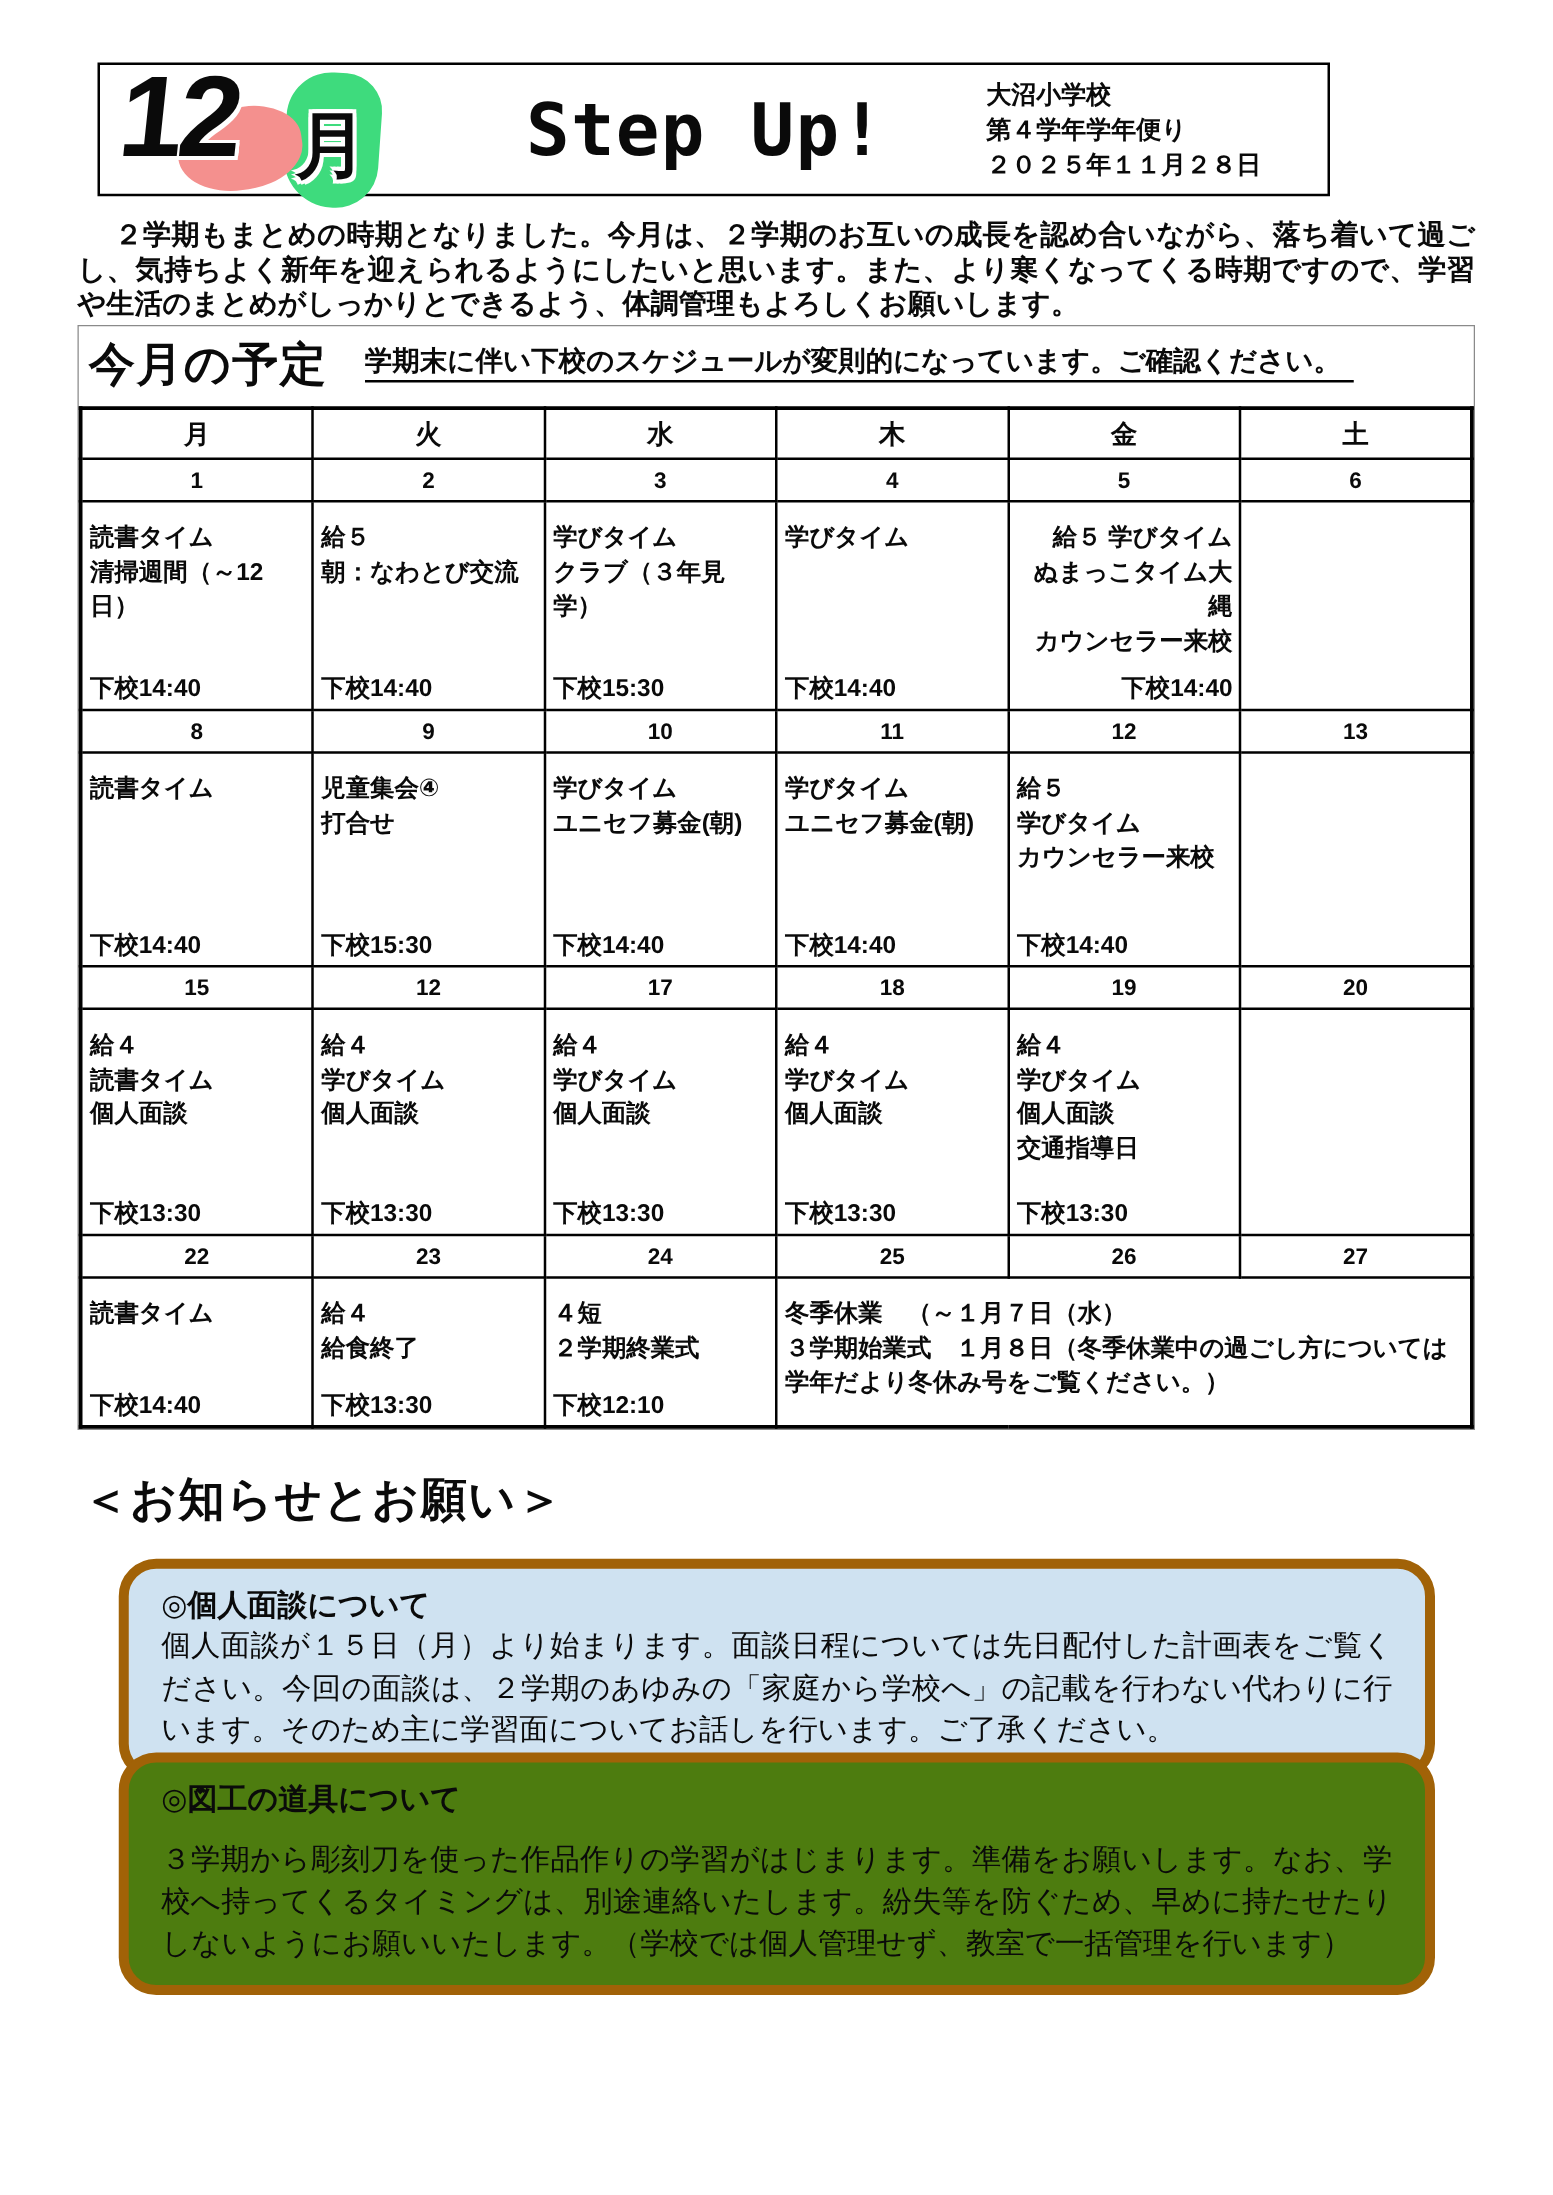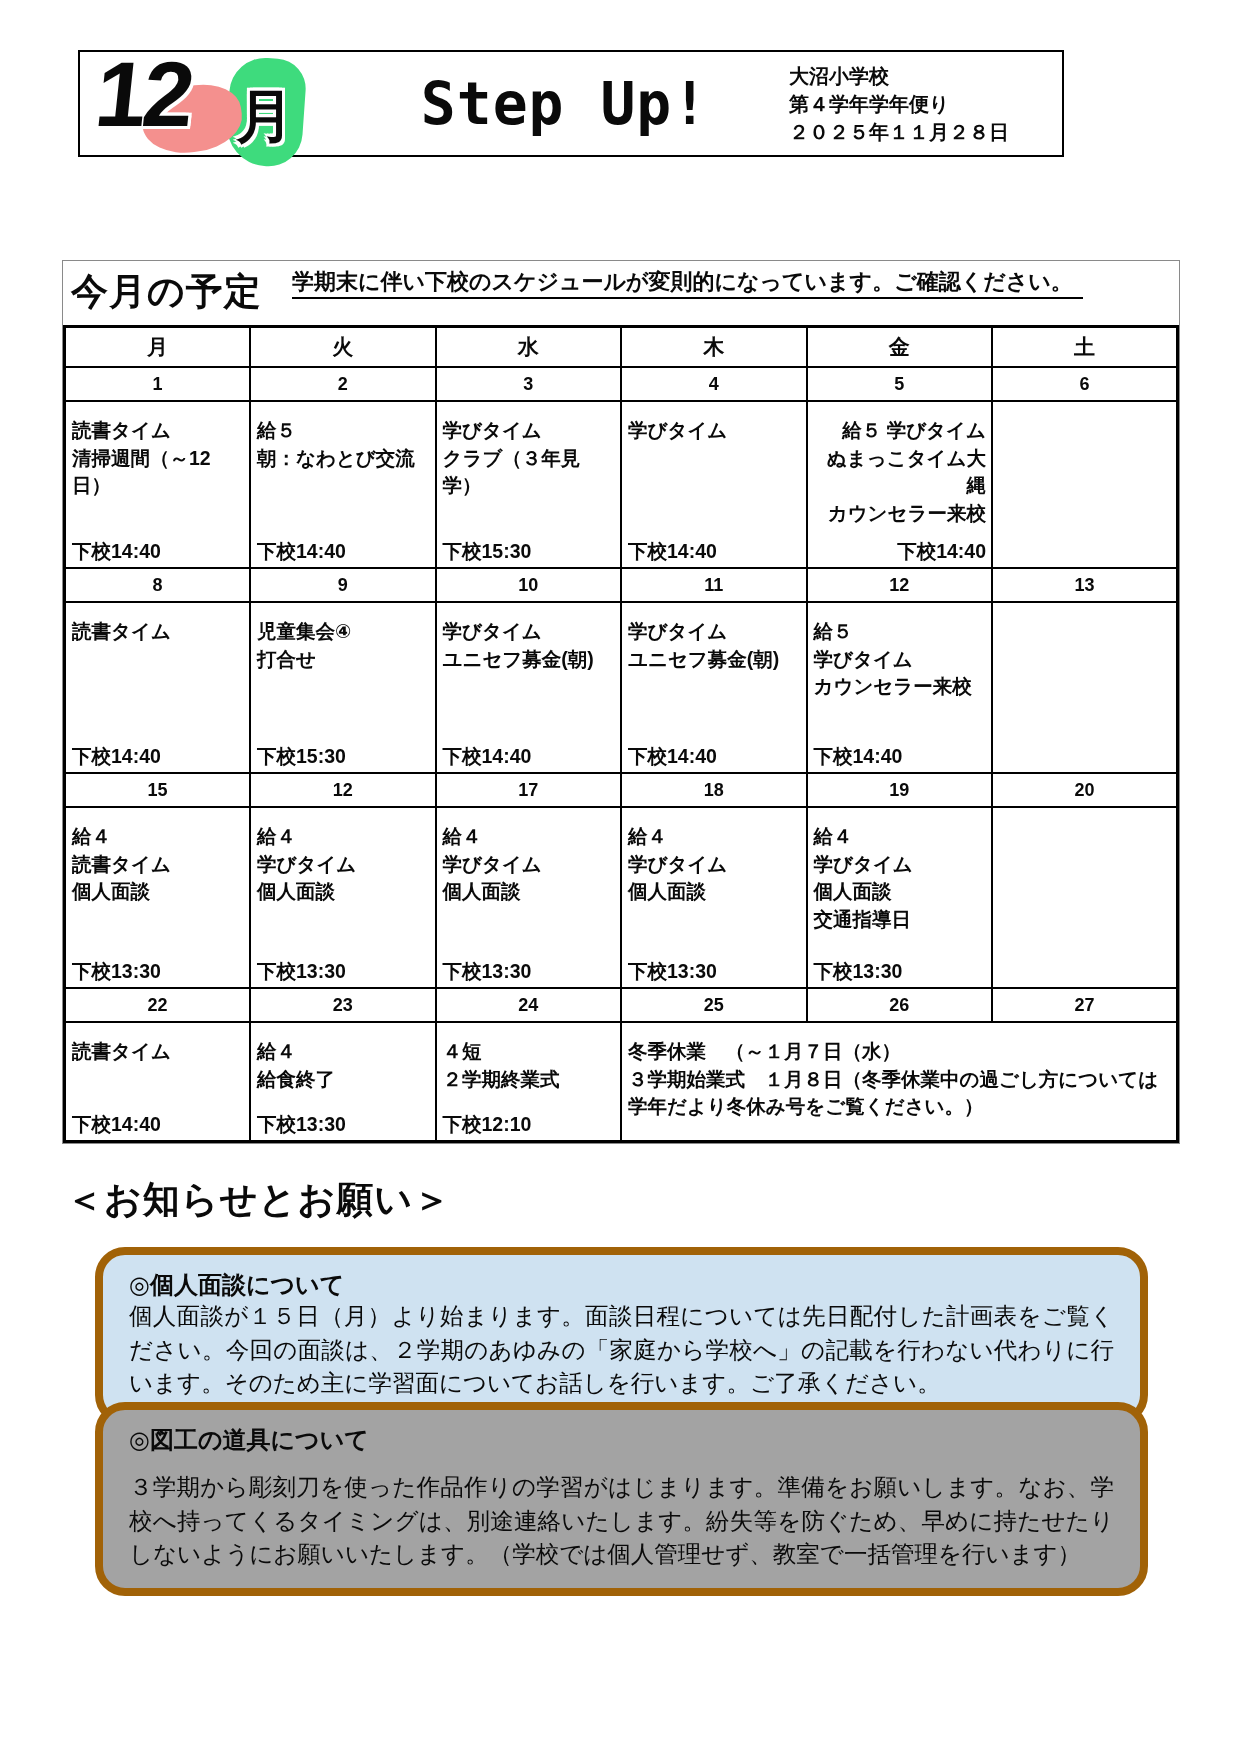--- a/index.html
+++ b/index.html
@@ -30,21 +30,21 @@
     font-size:58px;font-weight:600;letter-spacing:1px;white-space:nowrap;
   }
   .header-info{flex:0 0 265px;font-size:20px;font-weight:700;line-height:1.4;padding-right:8px;}
   
   .intro{
     position:absolute;left:62px;top:174px;width:1118px;
     font-size:22.5px;font-weight:700;line-height:1.23;letter-spacing:0px;text-align:justify;
   }
   
   .schedule-box{position:absolute;left:62px;top:260px;width:1116px;border:1px solid #8a8a8a;background:#fff;}
-  .schedule-head{display:flex;align-items:flex-start;padding:6px 10px 8px 8px;}
+  .schedule-head{display:flex;align-items:center;padding:6px 10px 8px 8px;}
   .schedule-title{font-size:37px;font-weight:800;letter-spacing:1px;flex:0 0 auto;}
   .schedule-note{font-size:22px;font-weight:700;margin-left:30px;margin-bottom:5px;border-bottom:2.5px solid #000;padding-right:10px;}
   table.cal{border-collapse:collapse;width:100%;table-layout:fixed;}
   table.cal th,table.cal td{border:2px solid #000;}
   table.cal{border:3px solid #000;}
   th.day-h{height:36px;font-size:21px;font-weight:700;text-align:center;}
   td.date-cell{height:30px;font-size:18px;font-weight:700;text-align:center;vertical-align:middle;}
   td.event-cell{vertical-align:top;padding:15px 5px 4px 6px;}
   .cell-flex{display:flex;flex-direction:column;justify-content:space-between;}
   .event-line{font-size:19.5px;font-weight:700;line-height:1.42;}
@@ -74,20 +74,21 @@
       <div class="logo-tsuki">月</div>
     </div>
     <div class="header-title">Step Up!</div>
     <div class="header-info">
       <div>大沼小学校</div>
       <div>第４学年学年便り</div>
       <div>２０２５年１１月２８日</div>
     </div>
   </div>
 
+  <div class="intro">　 ２学期もまとめの時期となりました。今月は、２学期のお互いの成長を認め合いながら、落ち着いて過ごし、気持ちよく新年を迎えられるようにしたいと思います。また、より寒くなってくる時期ですので、学習や生活のまとめがしっかりとできるよう、体調管理もよろしくお願いします。</div>
 
   <div class="schedule-box">
     <div class="schedule-head">
       <span class="schedule-title">今月の予定</span>
       <span class="schedule-note">学期末に伴い下校のスケジュールが変則的になっています。ご確認ください。</span>
     </div>
     <table class="cal">
       <thead>
         <tr>
             <th class="day-h">月</th>
@@ -333,18 +334,18 @@
     </table>
   </div>
 
   <div class="ann-heading">＜お知らせとお願い＞</div>
 
   <div class="ann-box ann-box1" style="background: rgb(207, 226, 241);">
     <div class="ann-title">◎個人面談について</div>
     <div class="ann-body">個人面談が１５日（月）より始まります。面談日程については先日配付した計画表をご覧ください。今回の面談は、２学期のあゆみの「家庭から学校へ」の記載を行わない代わりに行います。そのため主に学習面についてお話しを行います。ご了承ください。</div>
   </div>
 
-  <div class="ann-box ann-box2" style="background: #a3a3a3;">
+  <div class="ann-box ann-box2" style="background: #4d7c0f;">
     <div class="ann-title spaced">◎図工の道具について</div>
     <div class="ann-body">３学期から彫刻刀を使った作品作りの学習がはじまります。準備をお願いします。なお、学校へ持ってくるタイミングは、別途連絡いたします。紛失等を防ぐため、早めに持たせたりしないようにお願いいたします。（学校では個人管理せず、教室で一括管理を行います）</div>
   </div>
 
 </div>
 
 </body></html>

